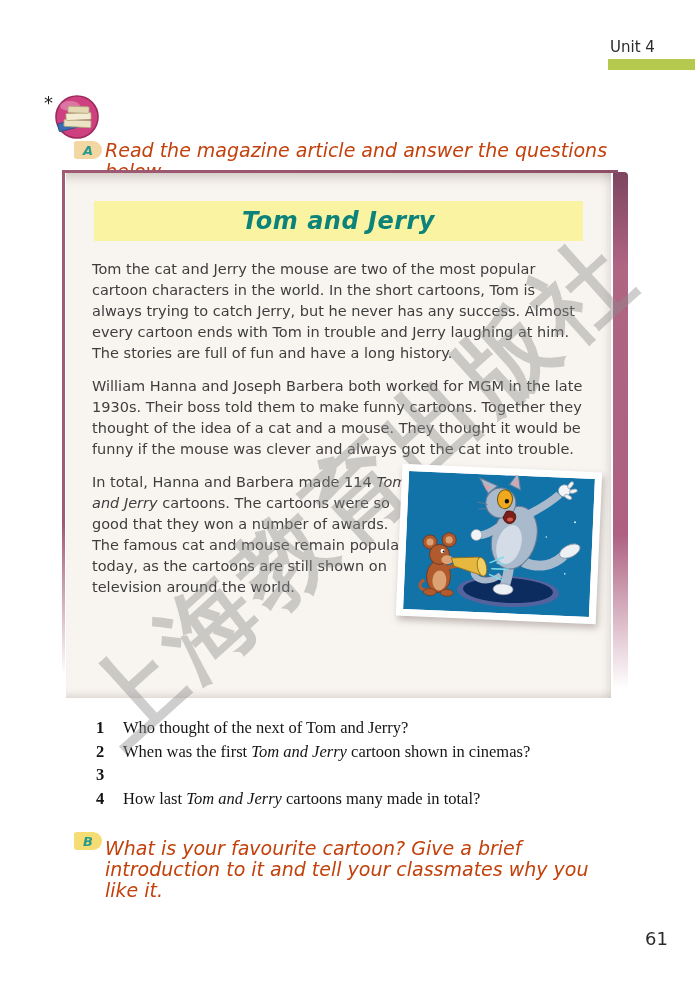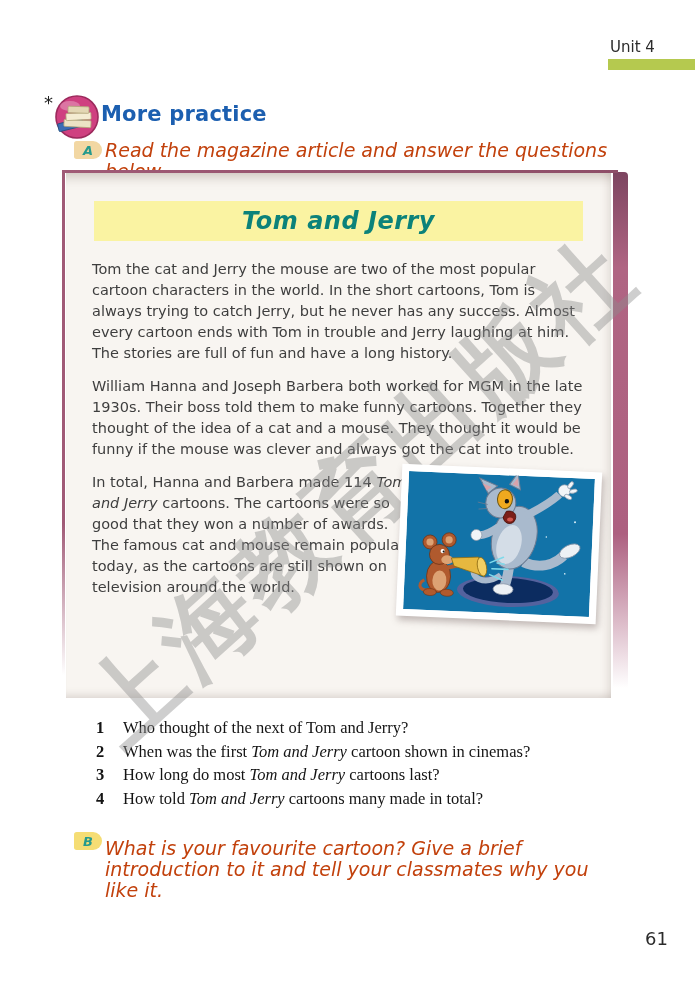--- a/index.html
+++ b/index.html
@@ -83,21 +83,20 @@
       <circle cx="22" cy="22" r="21" fill="none" stroke="#9c2a5c" stroke-width="1.6"></circle>
       <ellipse cx="15" cy="11" rx="10" ry="5" fill="rgba(255,255,255,0.28)"></ellipse>
       <g>
         <rect x="3" y="26" width="25" height="8" rx="1" transform="rotate(-14 15 30)" fill="#3a6db4" stroke="#24507e" stroke-width="0.8"></rect>
         <rect x="9" y="25" width="27" height="7" rx="1" transform="rotate(3 22 28)" fill="#ece2c4" stroke="#b0a478" stroke-width="0.8"></rect>
         <rect x="11" y="18" width="25" height="7" rx="1" transform="rotate(-3 23 21)" fill="#f4ecd2" stroke="#b0a478" stroke-width="0.8"></rect>
         <rect x="13" y="11.5" width="21" height="6.5" rx="1" transform="rotate(2 23 15)" fill="#e3d7b4" stroke="#b0a478" stroke-width="0.8"></rect>
       </g>
     </svg>
   </div>
-  <div class="mp-title">More practice</div>
 
   <div class="badge badge-a">A</div>
   <div class="instr instr-a">Read the magazine article and answer the questions below.</div>
 
   <div class="magazine">
     <div class="cover-right"></div>
     <div class="cover-top"></div>
     <div class="cover-left"></div>
     <div class="page-inner">
       <div class="banner">
@@ -183,25 +182,24 @@
     <div class="q-row">
       <span class="q-num">1</span>
       <span class="q-text"><span>Who thought of the next of Tom and Jerry?</span></span>
     </div>
     <div class="q-row">
       <span class="q-num">2</span>
       <span class="q-text"><span>When was the first </span><i>Tom and Jerry</i><span> cartoon shown in cinemas?</span></span>
     </div>
     <div class="q-row">
       <span class="q-num">3</span>
-      <span class="q-text"><span>How long do most </span><i>Tom and Jerry</i><span> cartoons last?</span></span>
     </div>
     <div class="q-row">
       <span class="q-num">4</span>
-      <span class="q-text"><span>How told </span><i>Tom and Jerry</i><span> cartoons many made in total?</span></span>
+      <span class="q-text"><span>How last </span><i>Tom and Jerry</i><span> cartoons many made in total?</span></span>
     </div>
   </div>
 
   <div class="badge badge-b">B</div>
   <div class="instr instr-b">What is your favourite cartoon? Give a brief introduction to it and tell your classmates why you like it.</div>
 
   <div class="page-number">61</div>
 
   <div class="watermark">上海教育出版社</div>
 

